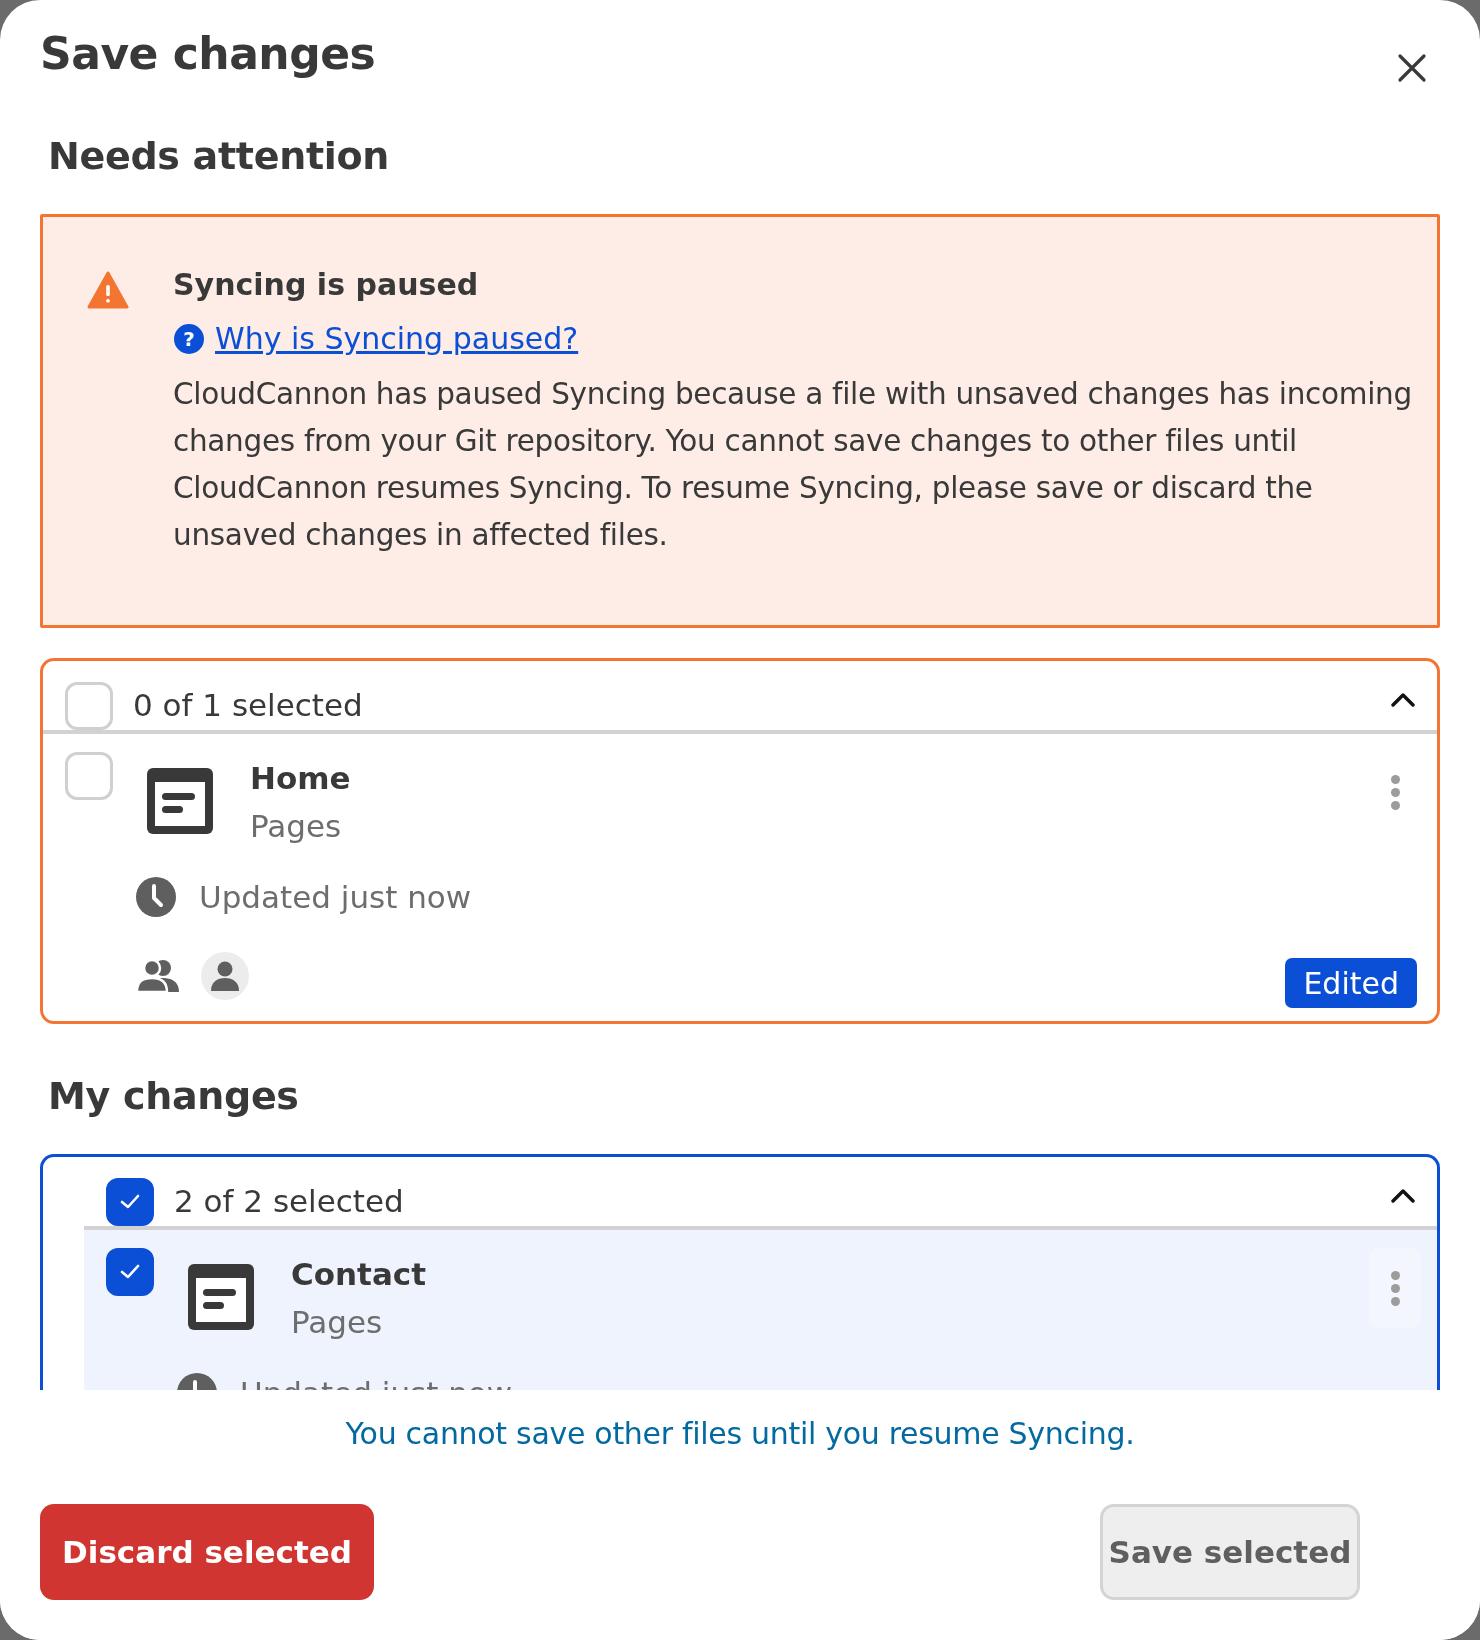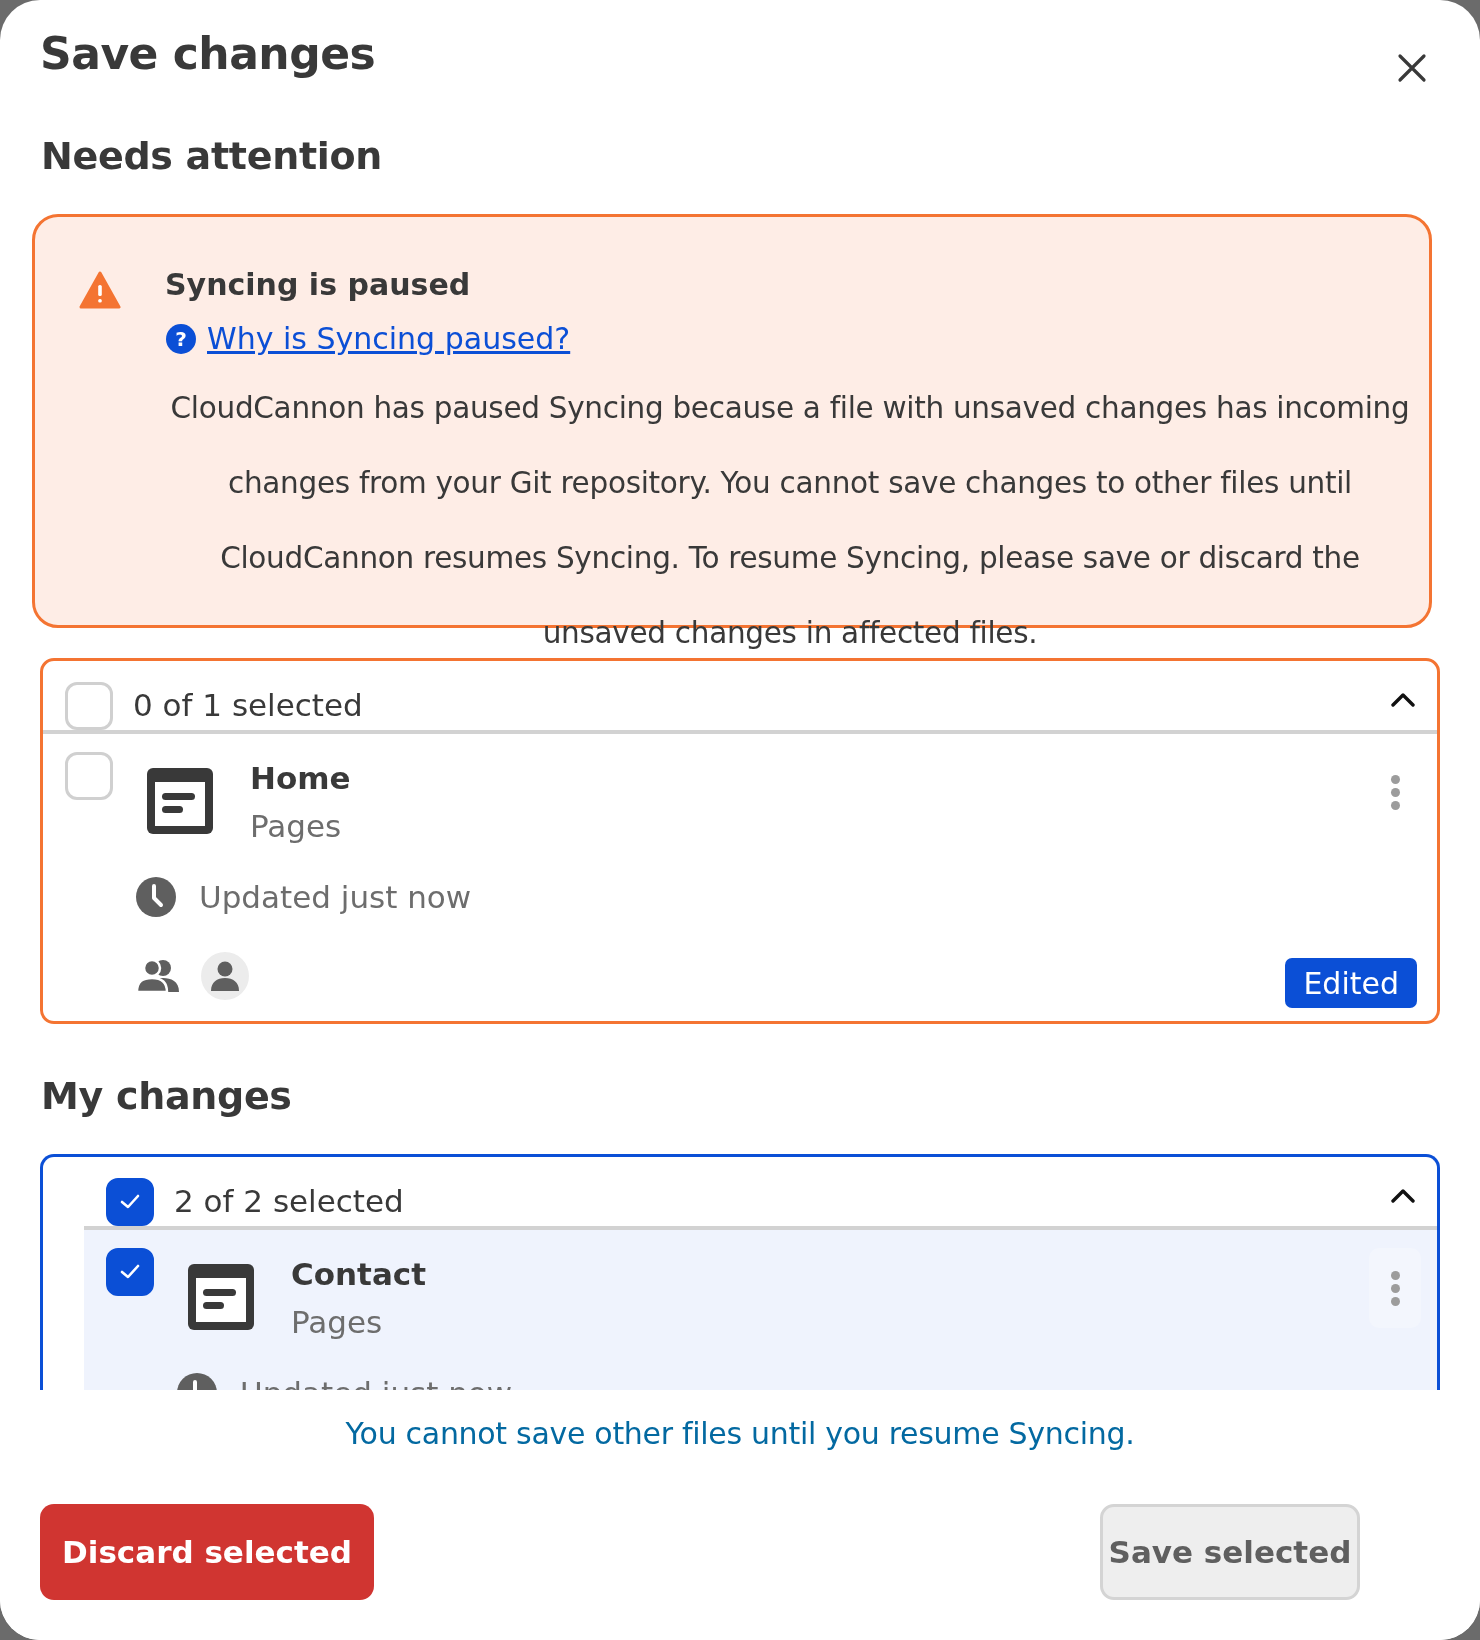--- a/index.html
+++ b/index.html
@@ -11,40 +11,40 @@
   }
   .title {
     position: absolute; left: 40px; top: 28px;
     font-size: 44px; font-weight: bold; color: #393939; letter-spacing: -0.5px;
   }
   .close-btn {
     position: absolute; left: 1388px; top: 44px; width: 48px; height: 48px;
     display: flex; align-items: center; justify-content: center; cursor: pointer;
   }
   .section-heading {
-    position: absolute; left: 41px; font-size: 38px; font-weight: bold; color: #393939;
+    position: absolute; left: 48px; font-size: 38px; font-weight: bold; color: #393939;
     letter-spacing: -0.3px;
   }
   .alert {
-    position: absolute; left: 32px; top: 214px; width: 1400px; height: 414px;
-    background: #feede6; border: 3px solid #f47432; border-radius: 26px; text-align: center;
+    position: absolute; left: 40px; top: 214px; width: 1400px; height: 414px;
+    background: #feede6; border: 3px solid #f47432; border-radius: 2px;
   }
   .alert-icon { position: absolute; left: 44px; top: 54px; }
   .alert-title {
     position: absolute; left: 130px; top: 50px; font-size: 30px; font-weight: bold; color: #393939;
   }
   .alert-link-row {
     position: absolute; left: 130px; top: 104px; display: flex; align-items: center; gap: 10px;
   }
   .alert-link {
     font-size: 30px; color: #0b4fd6; text-decoration: underline; cursor: pointer;
   }
   .alert-body {
     position: absolute; left: 130px; top: 154px; width: 1250px;
-    font-size: 29.5px; line-height: 75px; color: #393939; letter-spacing: -0.3px;
+    font-size: 29.5px; line-height: 47px; color: #393939; letter-spacing: -0.3px;
   }
   .list-box {
     position: absolute; left: 40px; width: 1400px; border-radius: 14px; background: #fff;
     overflow: hidden;
   }
   .list-box.orange { top: 658px; height: 366px; border: 3px solid #f47432; }
   .list-box.blue { top: 1154px; height: 300px; border: 3px solid #0b4fd6; border-bottom: none; border-radius: 14px 14px 0 0; padding-left: 41px; }
   .list-header {
     position: relative; height: 73px; border-bottom: 4px solid #d2d2d2;
   }

